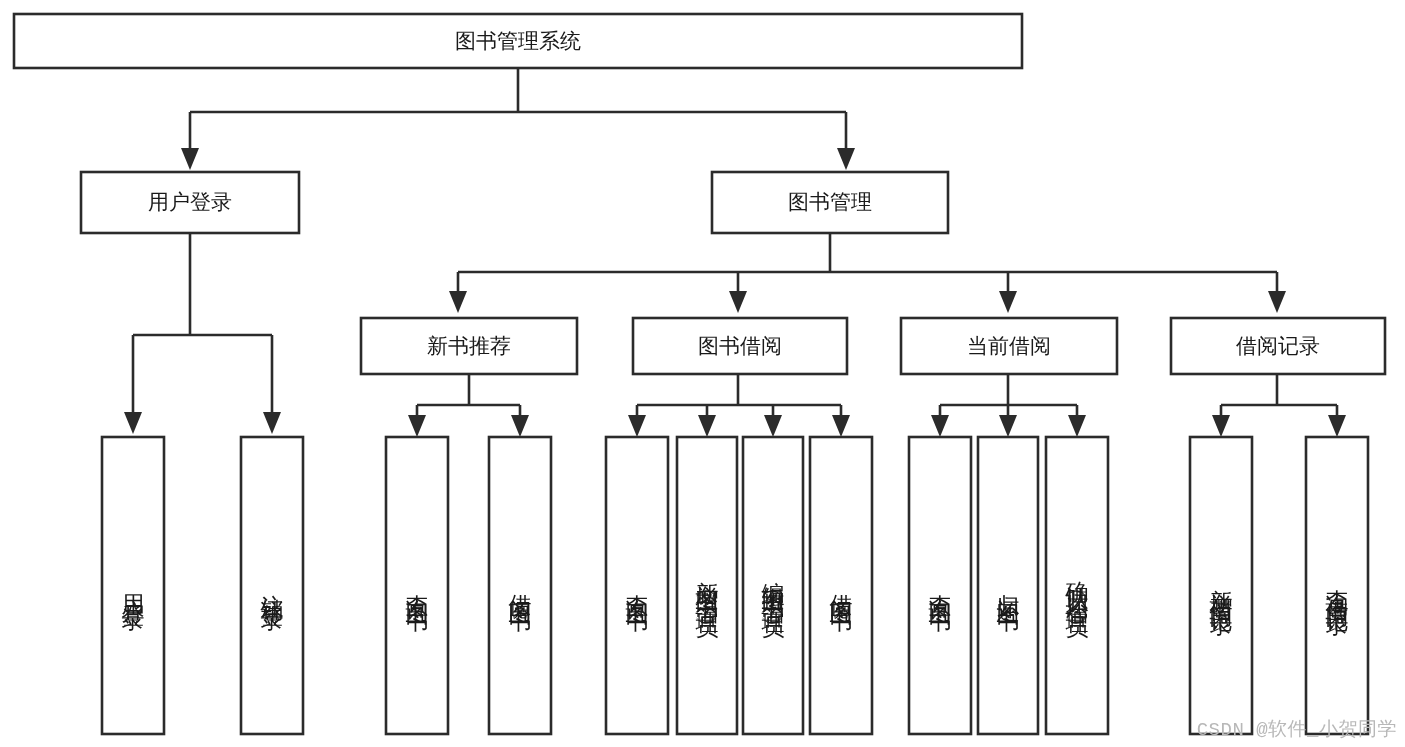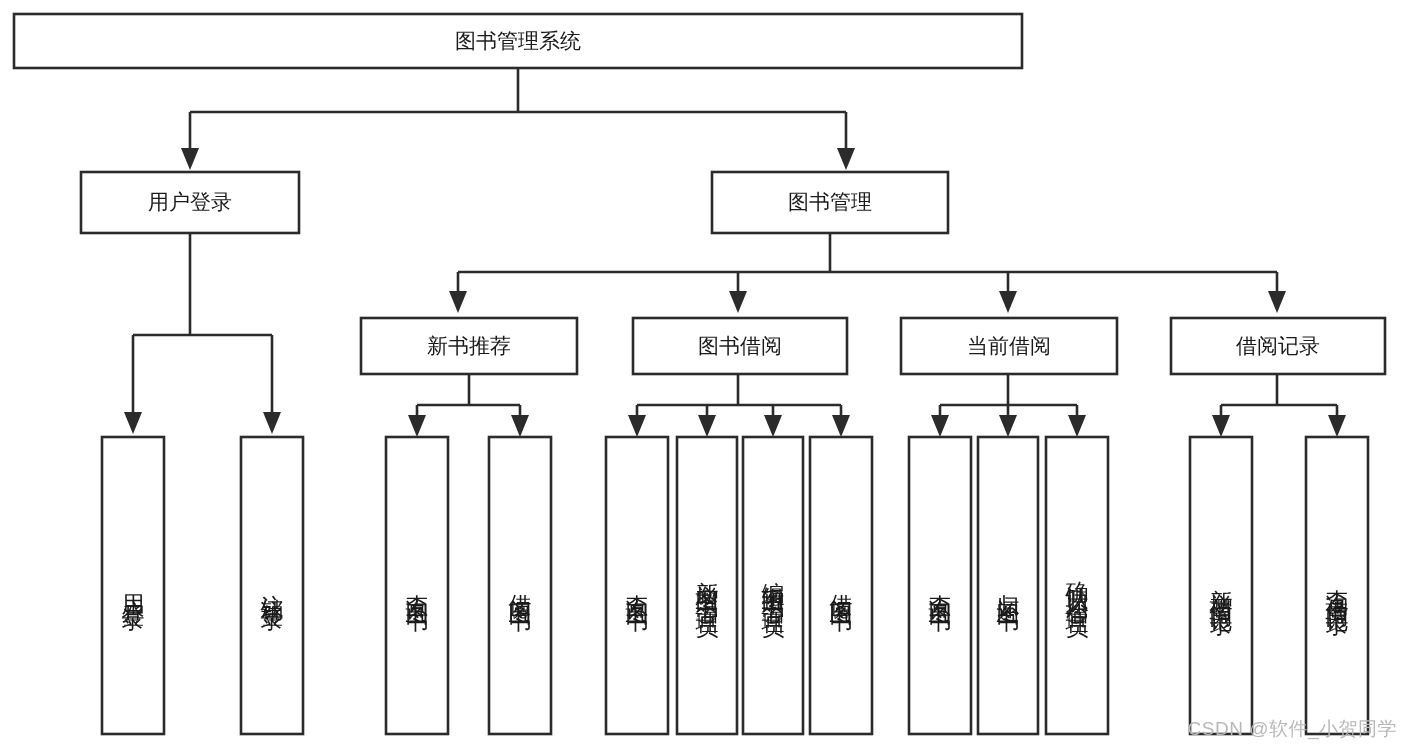--- a/index.html
+++ b/index.html
@@ -60,21 +60,21 @@
     line-height: 1.0;
     letter-spacing: 5px;
     color: #1a1a1a;
     white-space: nowrap;
     pointer-events: none;
   }
   #watermark {
     position: absolute;
     right: 8px;
     bottom: 5px;
-    font-family: Liberation Sans, sans-serif;
+    font-family: Liberation Mono, monospace;
     font-size: 19px;
     color: #b8b8b8;
     letter-spacing: 0.5px;
     white-space: nowrap;
   }
 </style>
 </head>
 <body>
 
 <div id="diagram-root">

